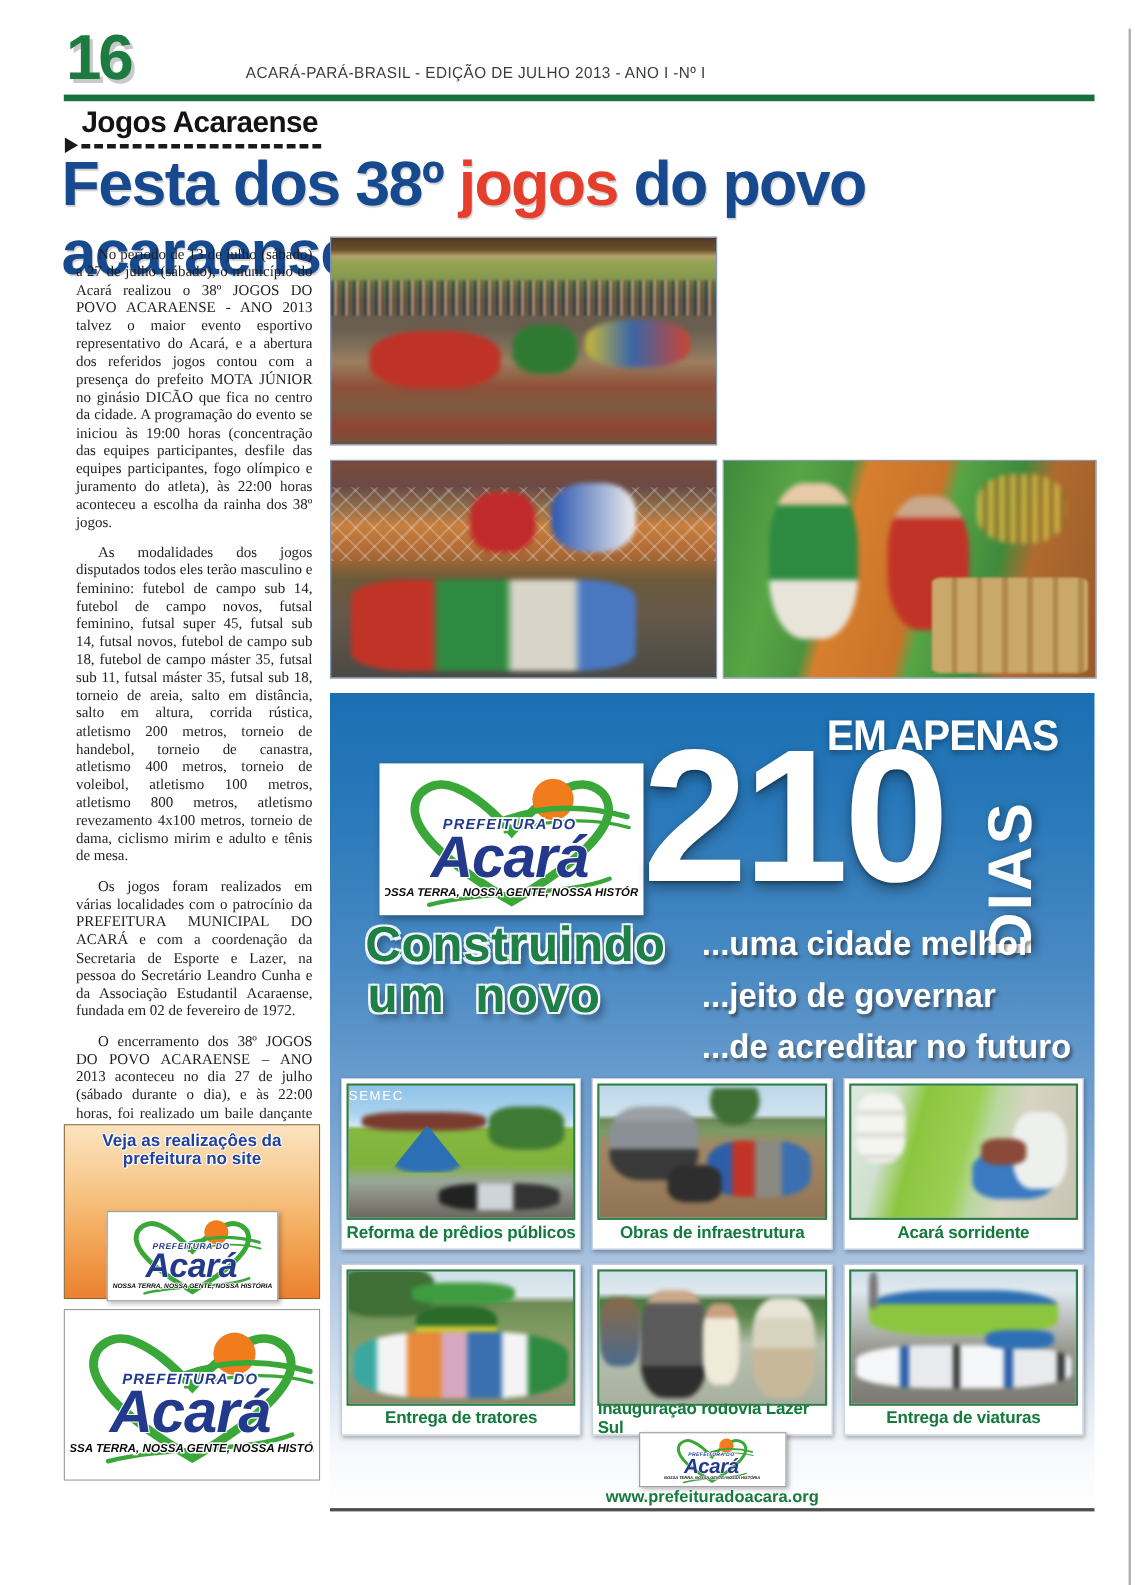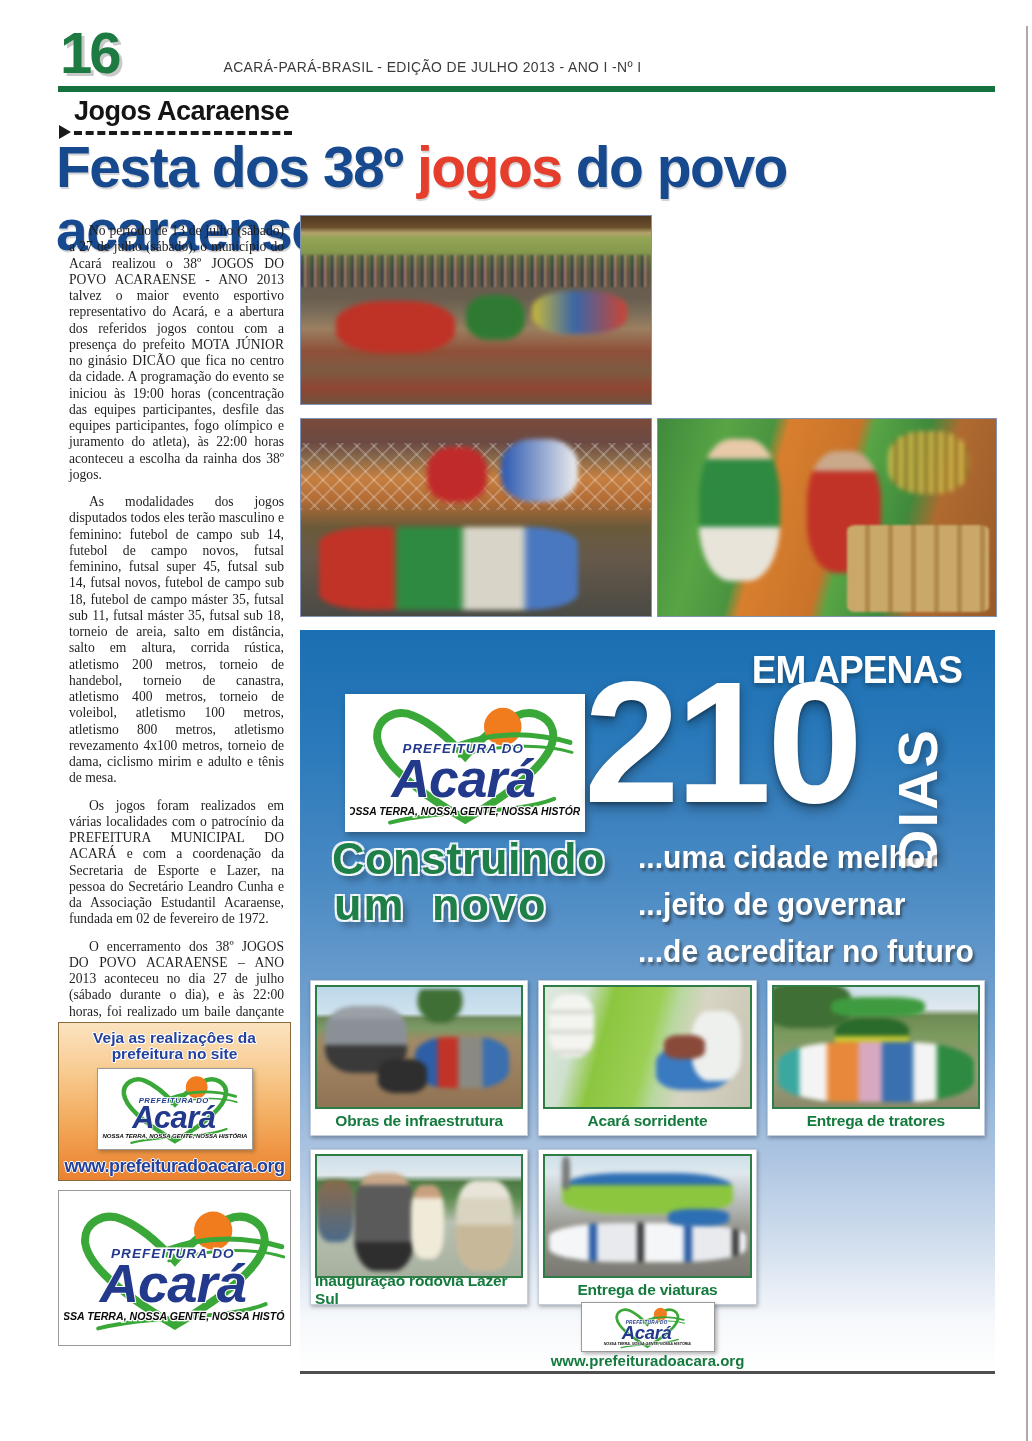--- a/index.html
+++ b/index.html
@@ -160,21 +160,21 @@
 
   .ad-bottom-logo{position:absolute;left:50%;top:672px;transform:translateX(-50%);width:132px;height:48px;
       background:#fff;border:1px solid #9a9a9a;box-shadow:2px 2px 4px rgba(0,0,0,.3);
       display:flex;align-items:center;justify-content:center;}
   .ad-url{position:absolute;left:0;right:0;top:722px;text-align:center;color:#157a3e;
       font-size:15px;font-weight:800;}
 
   
   .sb1{position:absolute;left:58px;top:1022px;width:231px;height:157px;border:1px solid #8a6a3a;
       background:linear-gradient(180deg,#fbe3c0 0%,#f8cc92 30%,#f3ab5d 62%,#ee9140 85%,#ea8130 100%);
-      display:flex;flex-direction:column;align-items:center;}
+      display:flex;flex-direction:column;align-items:center;gap:33px;}
   .sb1-title{margin-top:7px;padding:0 8px;text-align:center;font-size:15.5px;font-weight:800;color:#24419b;
       line-height:1.05;text-shadow:1px 0 #fff,-1px 0 #fff,0 1px #fff,0 -1px #fff,1px 1px #fff,-1px -1px #fff;}
   .sb1-logo{margin-top:5px;width:154px;height:80px;background:#fff;border:1px solid #9a9a9a;
       box-shadow:2px 2px 4px rgba(0,0,0,.25);display:flex;align-items:center;justify-content:center;}
   .sb1-url{margin-top:6px;font-size:18px;font-weight:800;color:#24419b;letter-spacing:-.5px;
       text-shadow:1px 0 #fff,-1px 0 #fff,0 1px #fff,0 -1px #fff;}
   .sb2{position:absolute;left:58px;top:1190px;width:231px;height:154px;background:#fff;
       border:1px solid #9a9a9a;display:flex;align-items:center;justify-content:center;}
   .logo-box{width:100%;height:100%;display:flex;align-items:center;justify-content:center;}
   .logo-box svg{width:96%;height:96%;}
@@ -240,20 +240,28 @@
     <div class="em-apenas">EM APENAS</div>
     <div class="n180">210</div>
     <div class="dias">DIAS</div>
     <div class="gtxt c2">um novo</div>
     <div class="gtxt c1">Construindo</div>
     <div class="wtxt r1">...uma cidade melhor</div>
     <div class="wtxt r2">...jeito de governar</div>
     <div class="wtxt r3">...de acreditar no futuro</div>
 
     <div class="gallery">
+      <div class="card">
+        <div class="ph2 scene-semec">
+          <i class="a"></i><i class="b"></i>
+          <i class="c"></i><i class="d"></i>
+          <span class="sign">SEMEC</span>
+        </div>
+        <div class="cap">Reforma de prêdios públicos</div>
+      </div>
       <div class="card">
         <div class="ph2 scene-road">
           <i class="a"></i>
             <i class="b"></i>
           <i class="c"></i>
             <i class="d"></i>
         </div>
         <div class="cap">Obras de infraestrutura</div>
       </div>
       <div class="card">

